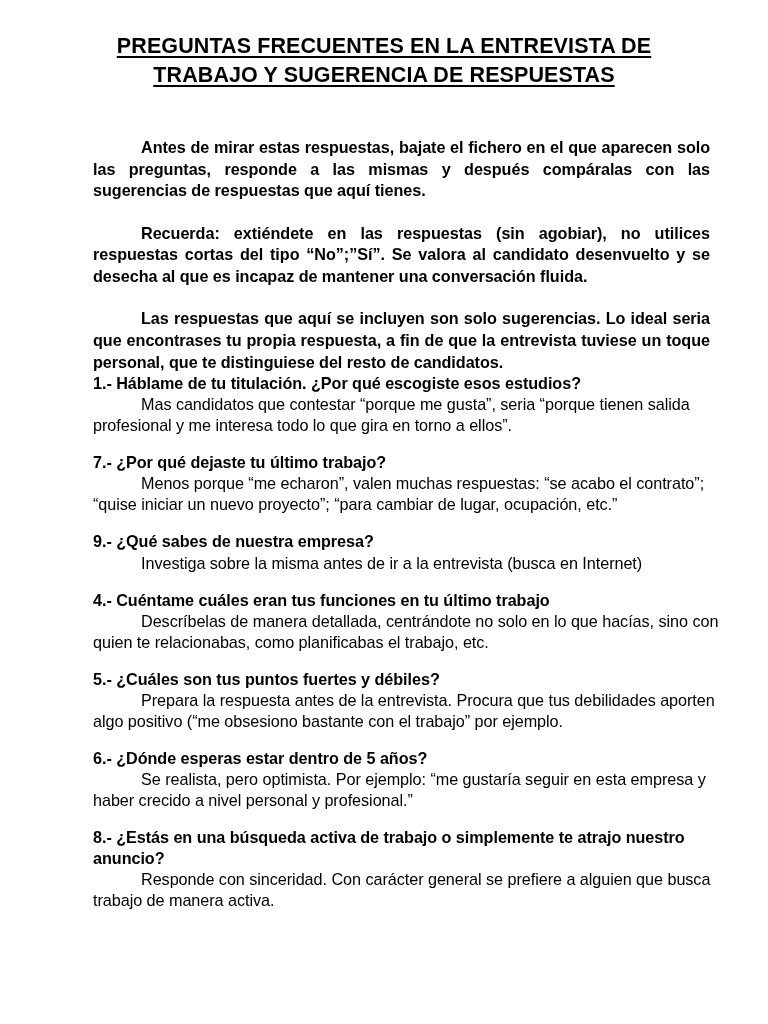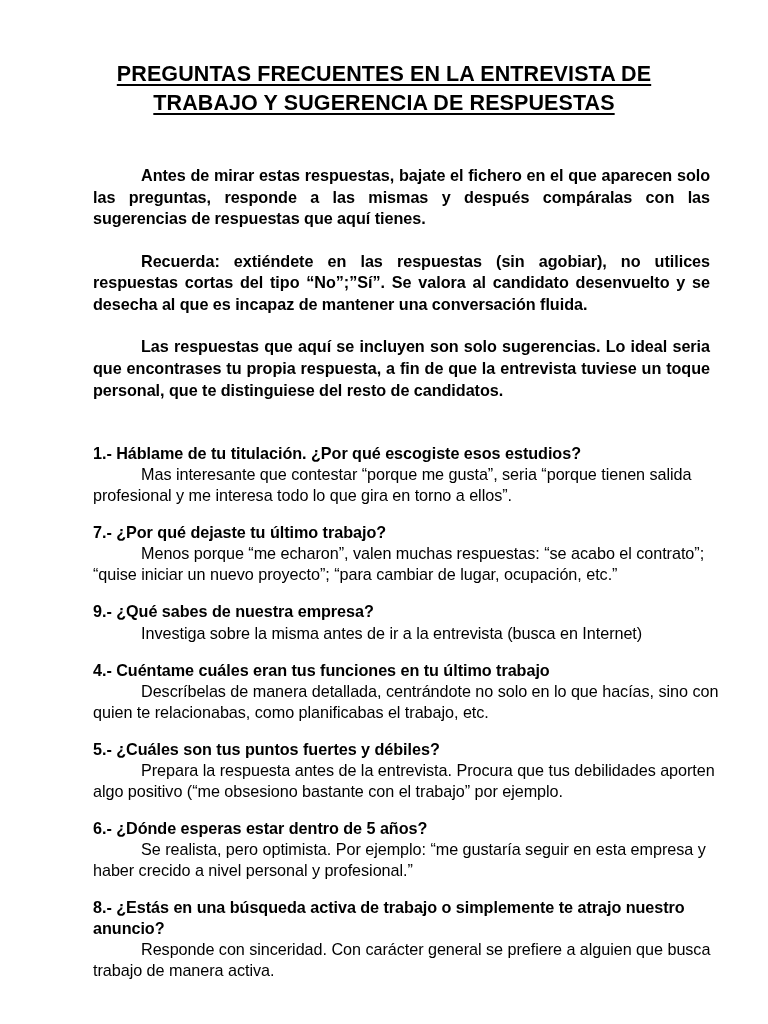--- a/index.html
+++ b/index.html
@@ -22,21 +22,21 @@
     height: 1024px;
     box-sizing: border-box;
     padding: 0;
     background: #ffffff;
     position: relative;
   }
 
   
   .doc-title {
     margin: 0;
-    padding: 60px 78px 0 78px;
+    padding: 32px 78px 0 78px;
     text-align: center;
     font-size: 21.5px;
     font-weight: bold;
     line-height: 1.33;
     letter-spacing: 0.1px;
   }
   .doc-title .tline {
     display: inline-block;
     text-decoration: underline;
     text-decoration-thickness: 2px;
@@ -57,21 +57,20 @@
     text-indent: 48px;
     letter-spacing: -0.05px;
   }
   .intro p:last-child {
     margin-bottom: 0;
   }
 
   
   .qa-list {
     padding: 0 40px 0 93px;
-    margin-top: 42px;
   }
   .qa-item {
     margin-bottom: 16px;
   }
   .qa-item:last-child {
     margin-bottom: 0;
   }
   .qa-question {
     margin: 0;
     font-size: 16.2px;
@@ -103,21 +102,21 @@
   <section class="intro">
     <p>Antes de mirar estas respuestas, bajate el fichero en el que aparecen solo las preguntas, responde a las mismas y después compáralas con las sugerencias de respuestas que aquí tienes.</p>
     <p>Recuerda: extiéndete en las respuestas (sin agobiar), no utilices respuestas cortas del tipo “No”;”Sí”. Se valora al candidato desenvuelto y se desecha al que es incapaz de mantener una conversación fluida.</p>
     <p>Las respuestas que aquí se incluyen son solo sugerencias. Lo ideal seria que encontrases tu propia respuesta, a fin de que la entrevista tuviese un toque personal, que te distinguiese del resto de candidatos.</p>
   </section>
 
   <section class="qa-list">
 
     <div class="qa-item">
       <p class="qa-question">1.- Háblame de tu titulación. ¿Por qué escogiste esos estudios?</p>
-      <p class="qa-answer">Mas interesante que contestar “porque me gusta”, seria “porque tienen salida profesional y me interesa todo lo que gira en torno a ellos”.</p>
+      <p class="qa-answer">Mas candidatos que contestar “porque me gusta”, seria “porque tienen salida profesional y me interesa todo lo que gira en torno a ellos”.</p>
     </div>
 
     <div class="qa-item">
       <p class="qa-question">7.- ¿Por qué dejaste tu último trabajo?</p>
       <p class="qa-answer">Menos porque “me echaron”, valen muchas respuestas: “se acabo el contrato”; “quise iniciar un nuevo proyecto”; “para cambiar de lugar, ocupación, etc.”</p>
     </div>
 
     <div class="qa-item">
       <p class="qa-question">9.- ¿Qué sabes de nuestra empresa?</p>
       <p class="qa-answer">Investiga sobre la misma antes de ir a la entrevista (busca en Internet)</p>

